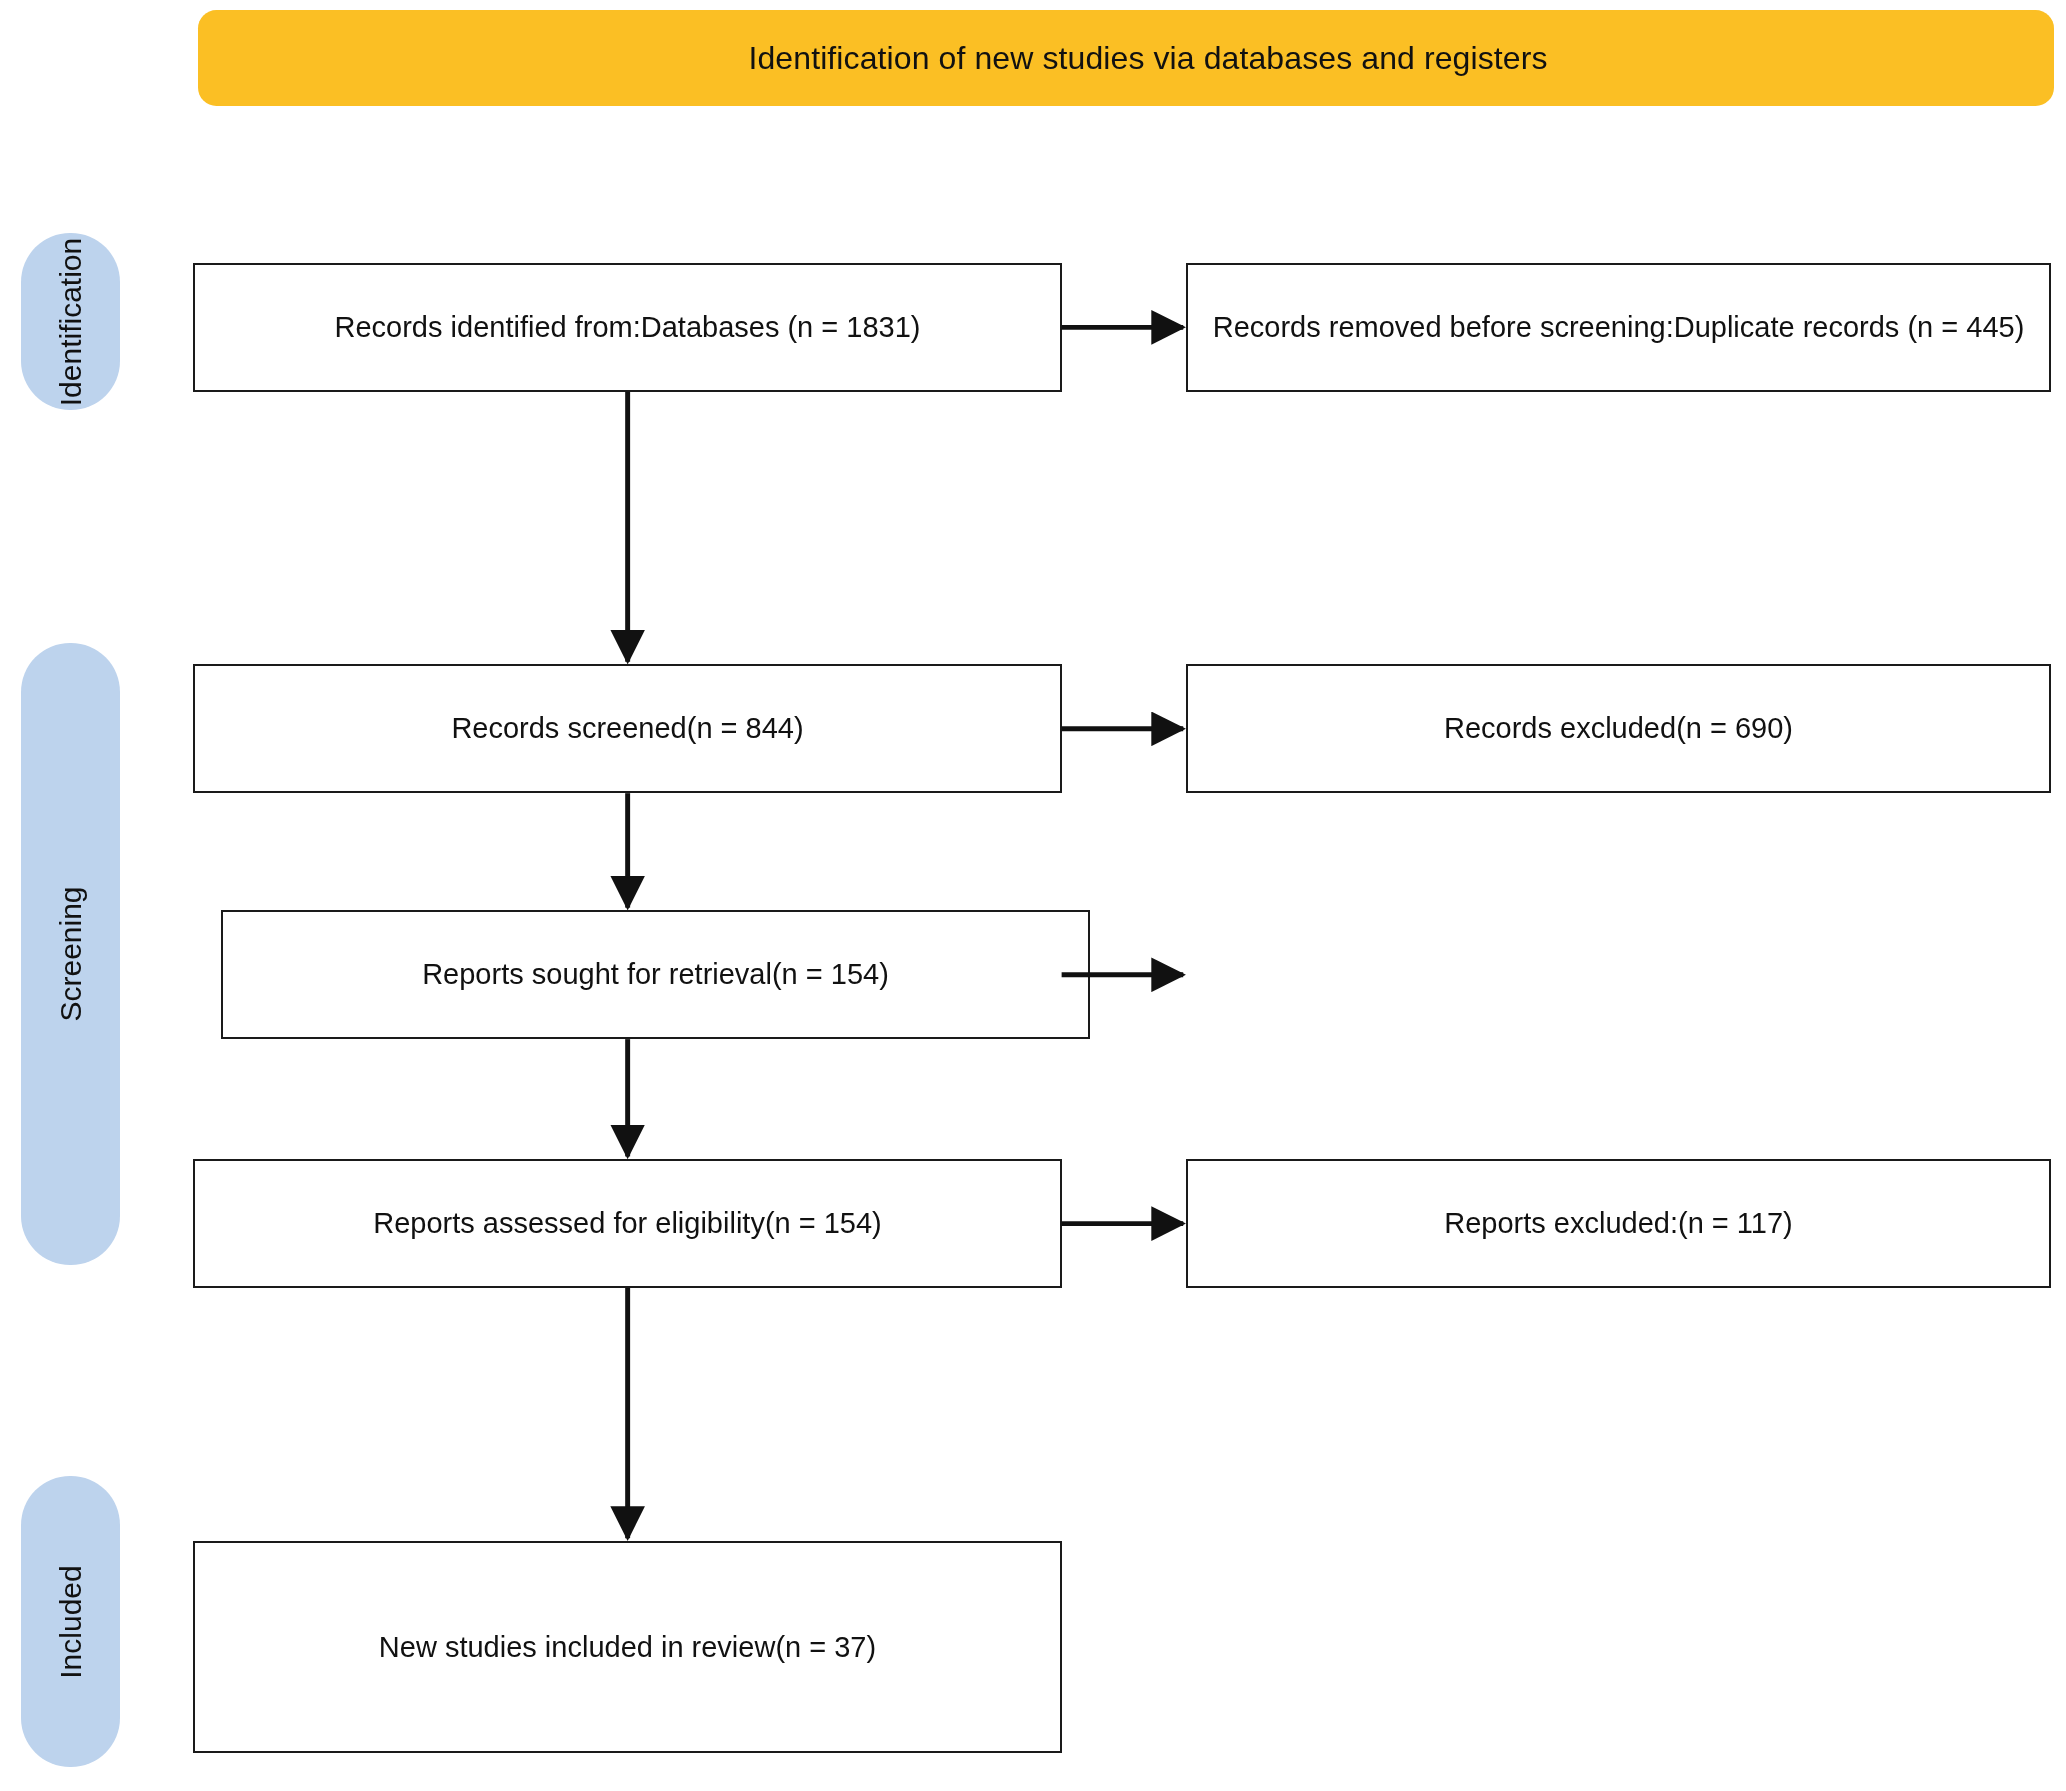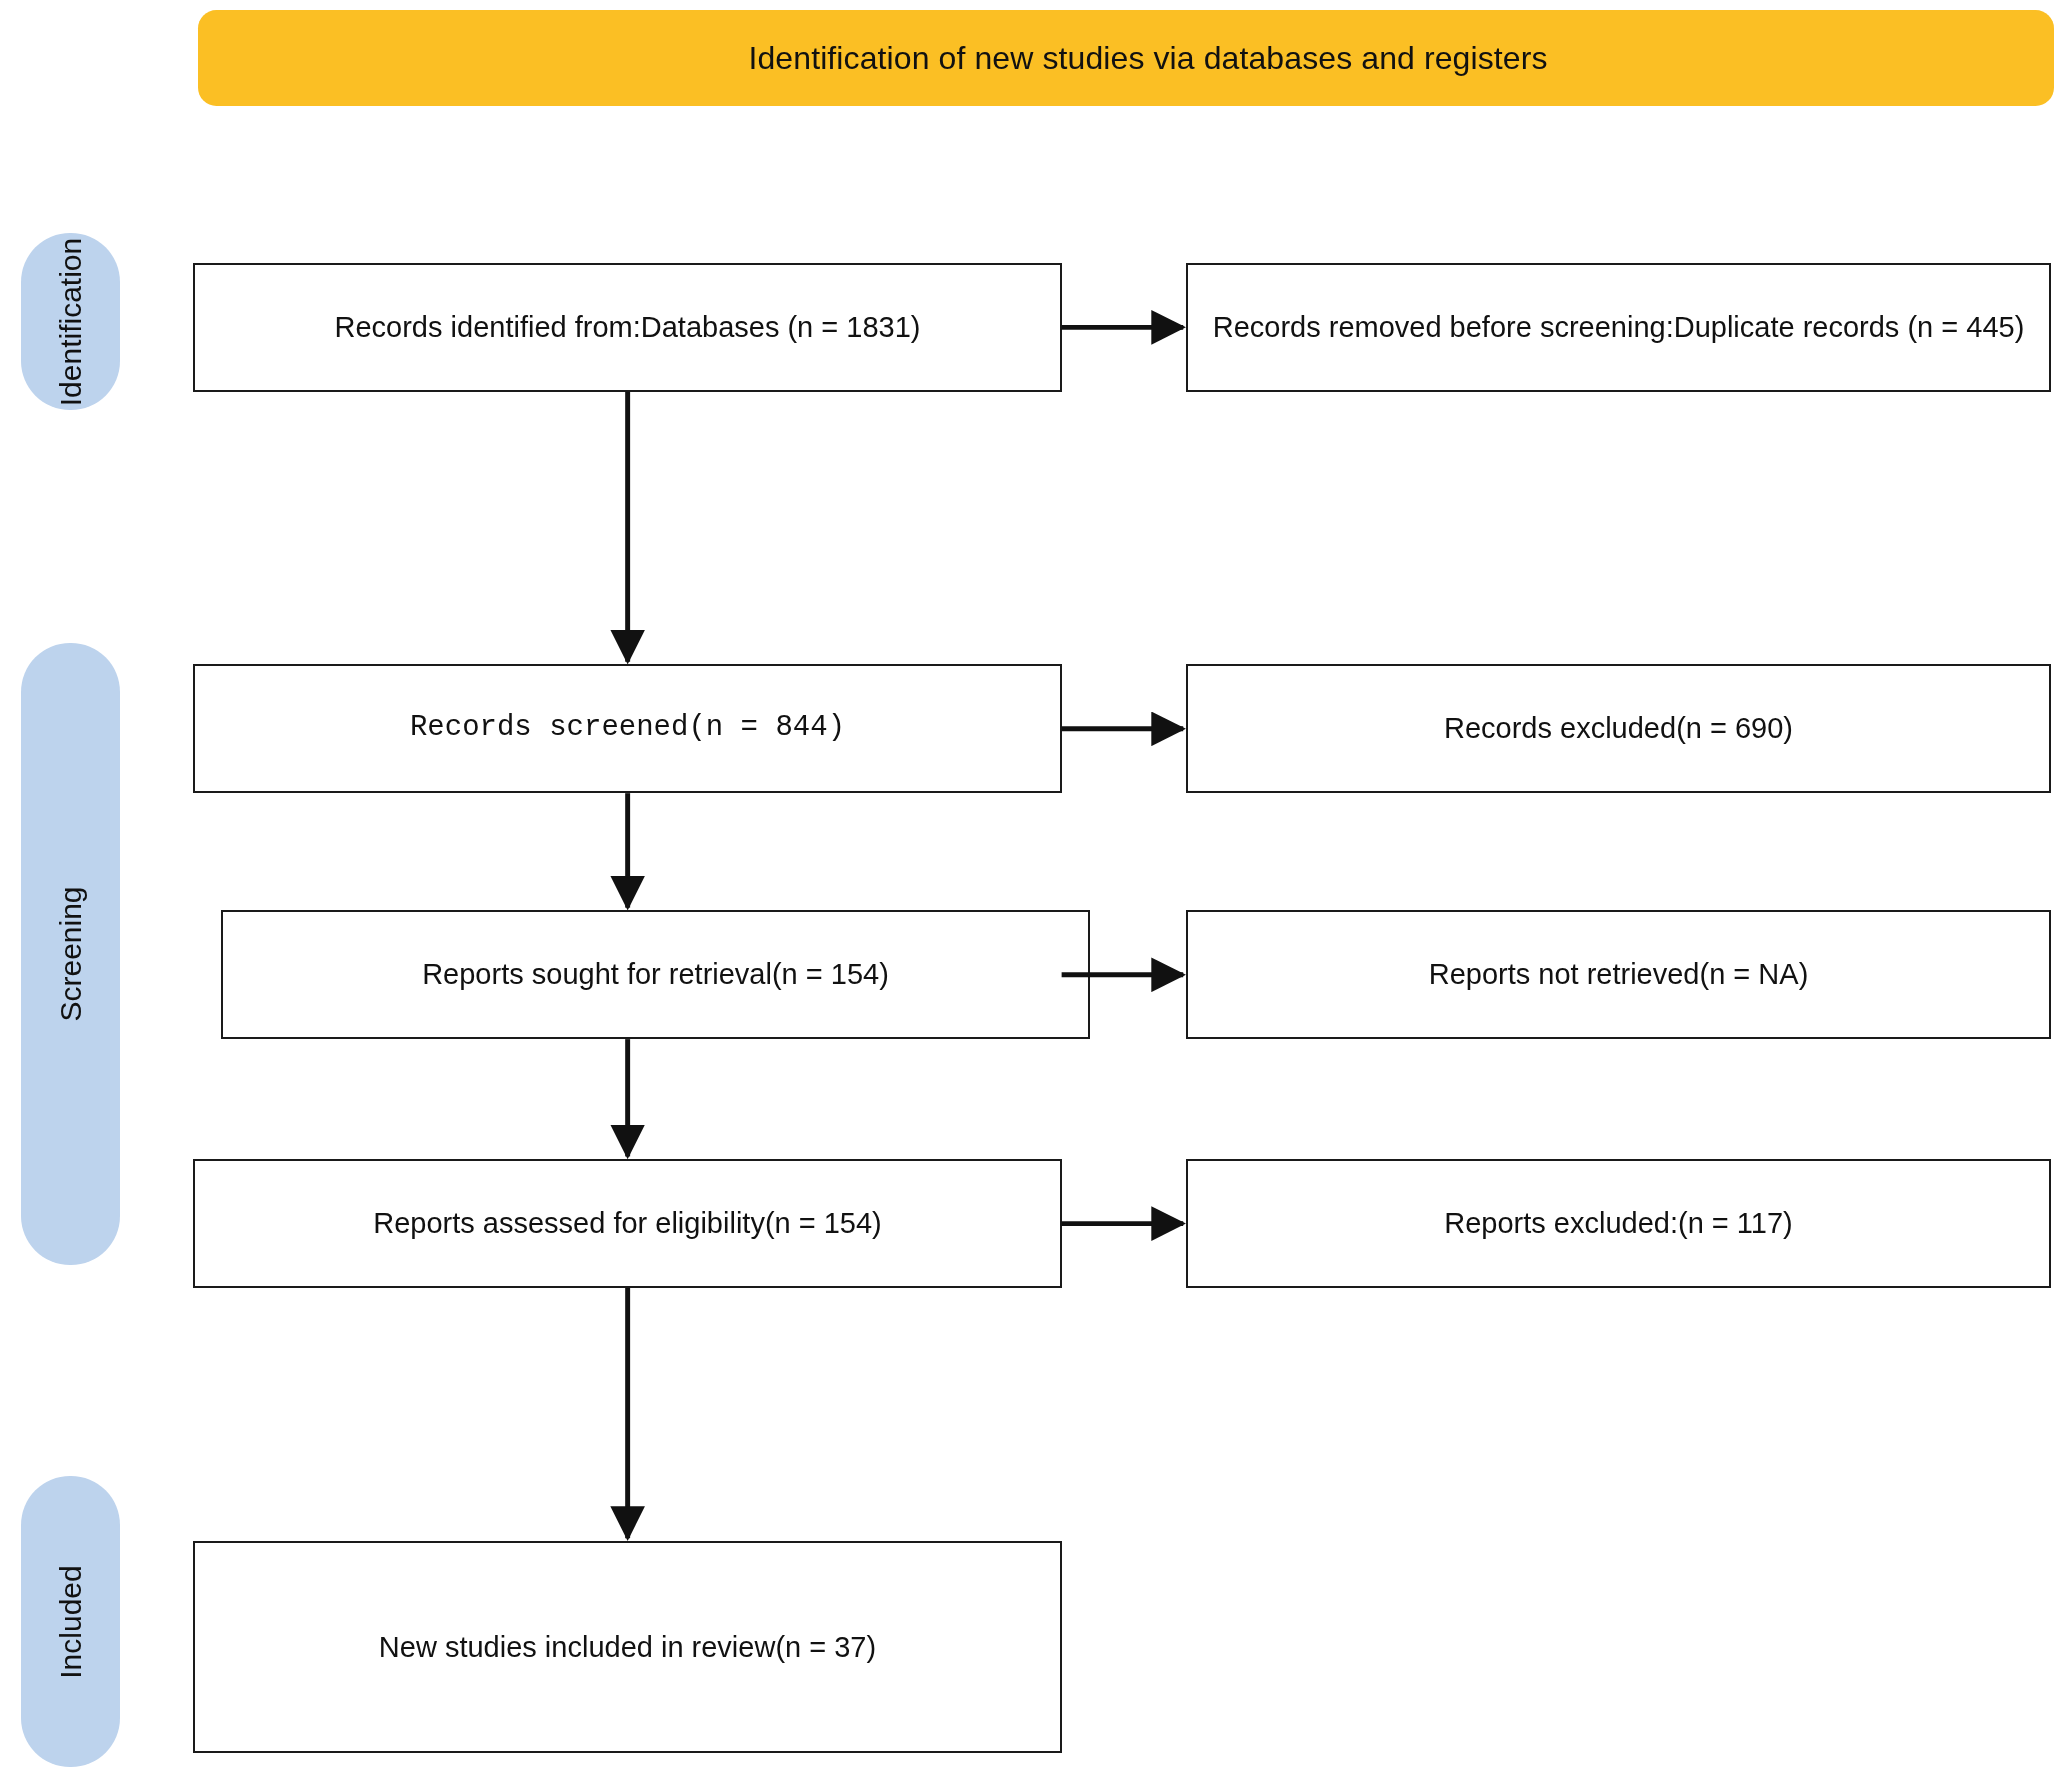--- a/index.html
+++ b/index.html
@@ -35,21 +35,21 @@
     display:flex;flex-direction:row;
     align-items:center;justify-content:center;
     box-sizing:border-box;
   }
   .box .line{font-size:29px;color:#111111;line-height:1.32;white-space:nowrap;}
   .col-left{left:193px;width:869px;}
   .col-right{left:1186px;width:865px;}
 
   #box-identified      {top:263px;height:129px;}
   #box-removed         {top:263px;height:129px;}
-  #box-screened        {top:664px;height:129px;font-family:Liberation Mono, monospace;}
+  #box-screened        {top:664px;height:129px;}
   #box-records-excluded{top:664px;height:129px;}
   #box-sought          {top:910px;height:129px;margin-left:28px;}
   #box-not-retrieved   {top:910px;height:129px;}
   #box-assessed        {top:1159px;height:129px;}
   #box-reports-excluded{top:1159px;height:129px;}
   #box-included        {top:1541px;height:212px;}
 
   
   .conn{position:absolute;}
   .conn svg{display:block;overflow:visible;}
@@ -87,24 +87,20 @@
     <span class="line">(n = 844)</span>
   </div>
   <div class="box col-right" id="box-records-excluded">
     <span class="line">Records excluded</span>
     <span class="line">(n = 690)</span>
   </div>
 
   <div class="box col-left" id="box-sought">
     <span class="line">Reports sought for retrieval</span>
     <span class="line">(n = 154)</span>
-  </div>
-  <div class="box col-right" id="box-not-retrieved">
-    <span class="line">Reports not retrieved</span>
-    <span class="line">(n = NA)</span>
   </div>
 
   <div class="box col-left" id="box-assessed">
     <span class="line">Reports assessed for eligibility</span>
     <span class="line">(n = 154)</span>
   </div>
   <div class="box col-right" id="box-reports-excluded">
     <span class="line">Reports excluded:</span>
     <span class="line">(n = 117)</span>
   </div>

